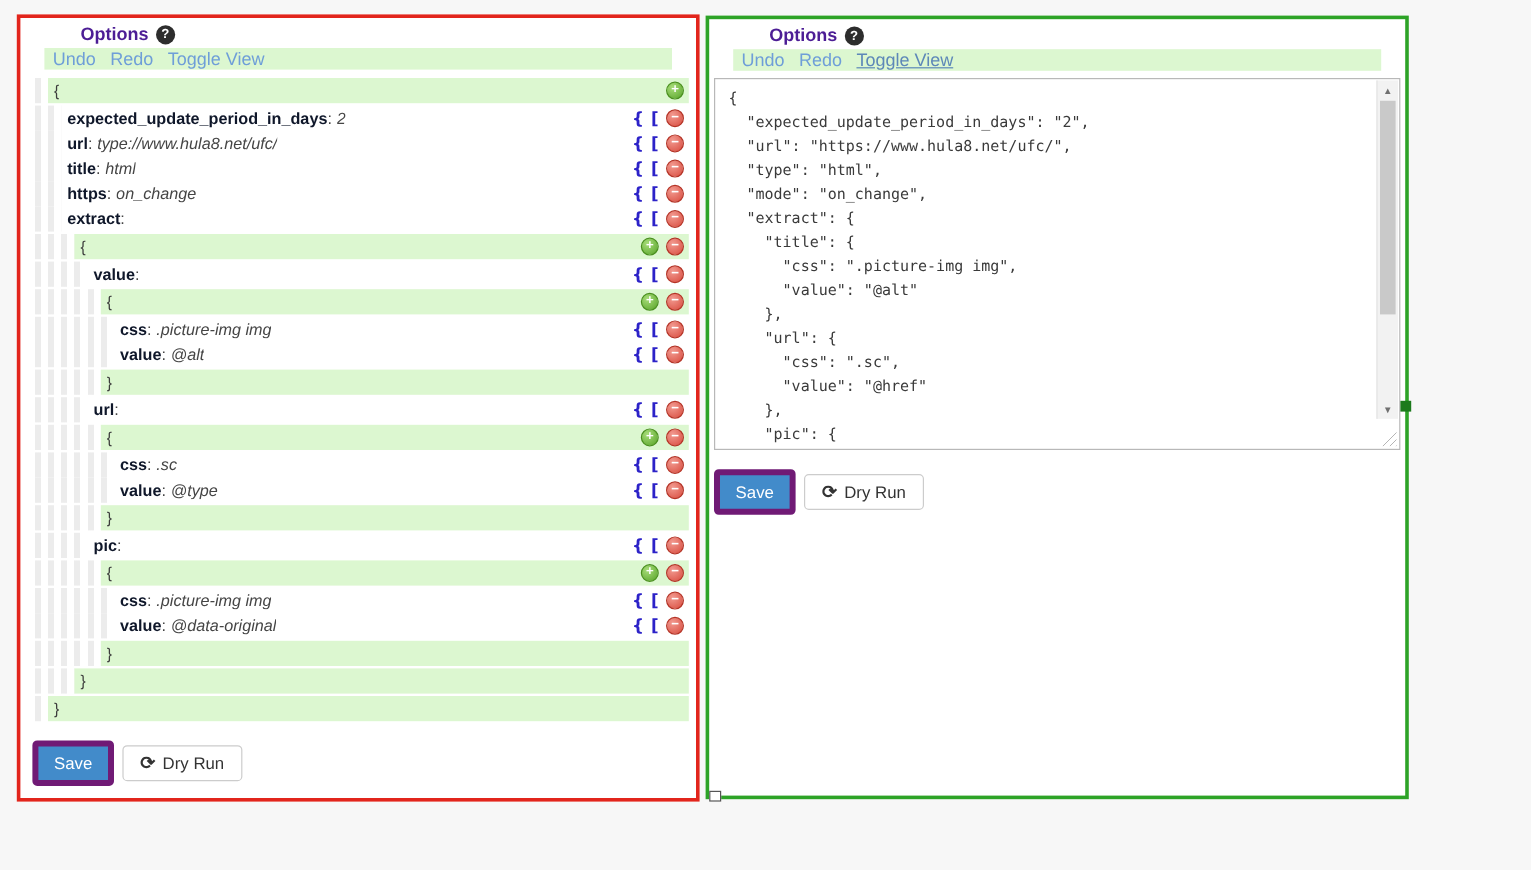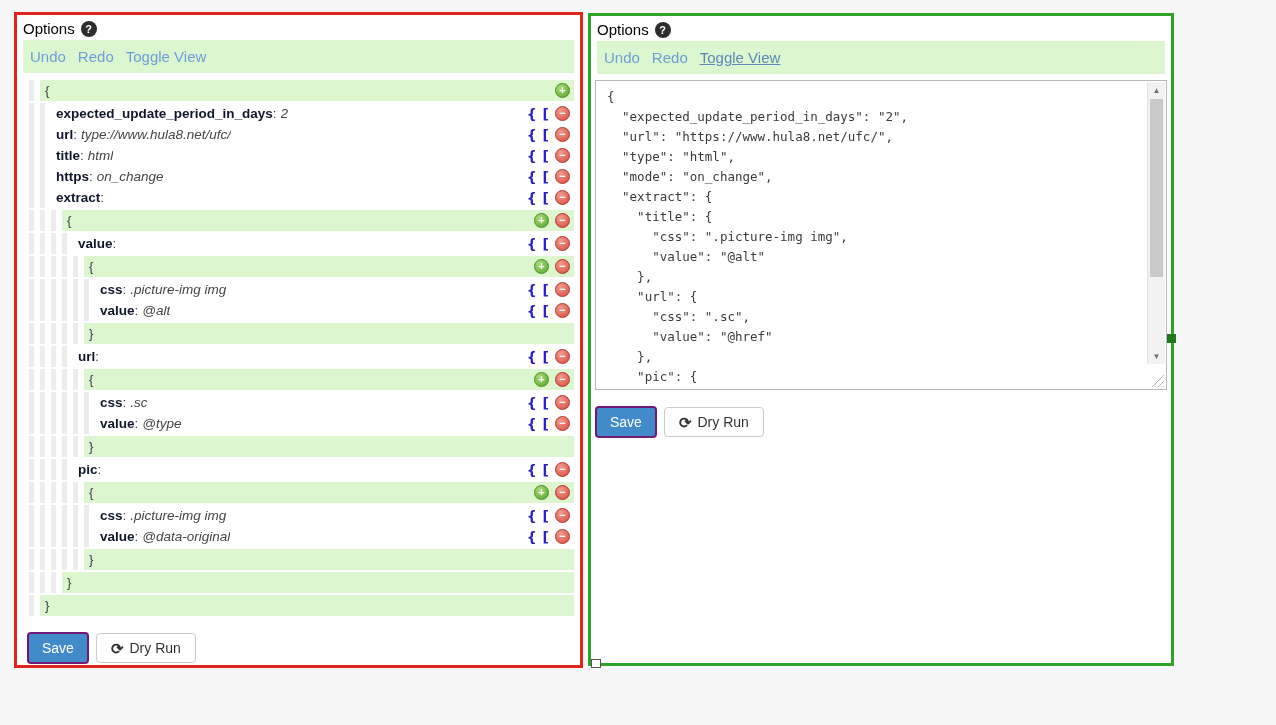--- a/index.html
+++ b/index.html
@@ -7,25 +7,25 @@
     width:1276px;height:725px;position:relative;
     background:#f7f7f7;
     font-family:"Liberation Sans",sans-serif;
     color:#333;overflow:hidden;
   }
   .panel{position:absolute;background:#fff;box-sizing:border-box;}
   .panel-left{left:14px;top:12px;width:569px;height:656px;border:3px solid #e2251c;}
   .panel-right{left:588px;top:13px;width:586px;height:653px;border:3px solid #2da327;}
 
   .p-head{display:flex;align-items:center;gap:6px;padding:5px 8px 3px 6px;}
-  .p-title{font-weight:normal;font-size:15px;color:#000000;}
+  .p-title{font-weight:bold;font-size:15px;color:#4c1d95;margin-left:44px;}
   .help-ic{width:16px;height:16px;border-radius:50%;background:#2d2d2d;color:#fff;
     font-size:11px;font-weight:bold;display:flex;align-items:center;justify-content:center;}
 
-  .toolbar{margin:0 6px;background:#dcf7d0;height:33px;display:flex;align-items:center;
+  .toolbar{margin:0 20px;background:#dcf7d0;height:18px;display:flex;align-items:center;
     padding:0 7px;font-size:15px;}
   .tb-link{color:#6e9ed8;cursor:pointer;text-decoration:none;}
   .tb-link + .tb-link{margin-left:12px;}
   .tb-right{margin-left:auto;}
   .underlined{text-decoration:underline;color:#5d88b8;}
 
   
   .tree{margin:7px 6px 0 12px;font-size:13.5px;}
   .trow{display:flex;align-items:stretch;height:21px;}
   .trow::before{content:"";width:calc(var(--u) * 11px);flex:none;
@@ -44,21 +44,21 @@
   .cic{width:15px;height:15px;border-radius:50%;margin-left:6px;flex:none;cursor:pointer;
     display:flex;align-items:center;justify-content:center;}
   .cic i{font-style:normal;color:#fff;font-weight:bold;font-size:11px;line-height:1;
     transform:translateY(-0.5px);}
   .cic.plus{background:radial-gradient(circle at 35% 30%,#a8dd7a,#57a328);border:1px solid #4a8f1f;box-sizing:border-box;}
   .cic.minus{background:radial-gradient(circle at 35% 30%,#f29a90,#d84b3e);border:1px solid #b43427;box-sizing:border-box;}
 
   .btn-row{display:flex;align-items:center;margin:16px 0 0 10px;}
   .btn{font-size:14px;border-radius:4px;padding:6px 13px;cursor:pointer;
     font-family:"Liberation Sans",sans-serif;display:flex;align-items:center;gap:6px;}
-  .btn-save{background:#428bca;border:2px solid #701a75;color:#fff;}
+  .btn-save{background:#428bca;border:5px solid #701a75;color:#fff;}
   .btn-dry{background:#fff;border:1px solid #ccc;color:#333;margin-left:7px;padding:6px 14px;}
   .refresh-g{font-weight:bold;font-size:15px;line-height:1;}
 
   
   .json-box{margin:6px 4px 0 4px;border:1px solid #b8b8b8;height:310px;position:relative;
     background:#fff;box-sizing:border-box;overflow:hidden;}
   .json-text{margin:0;padding:6px 30px 0 11px;font-family:"DejaVu Sans Mono",monospace;
     font-size:12.5px;line-height:20px;color:#3a3a3a;white-space:pre;height:100%;
     box-sizing:border-box;overflow:hidden;}
   .sbar{position:absolute;top:1px;right:1px;width:17px;height:282px;background:#f2f2f2;

